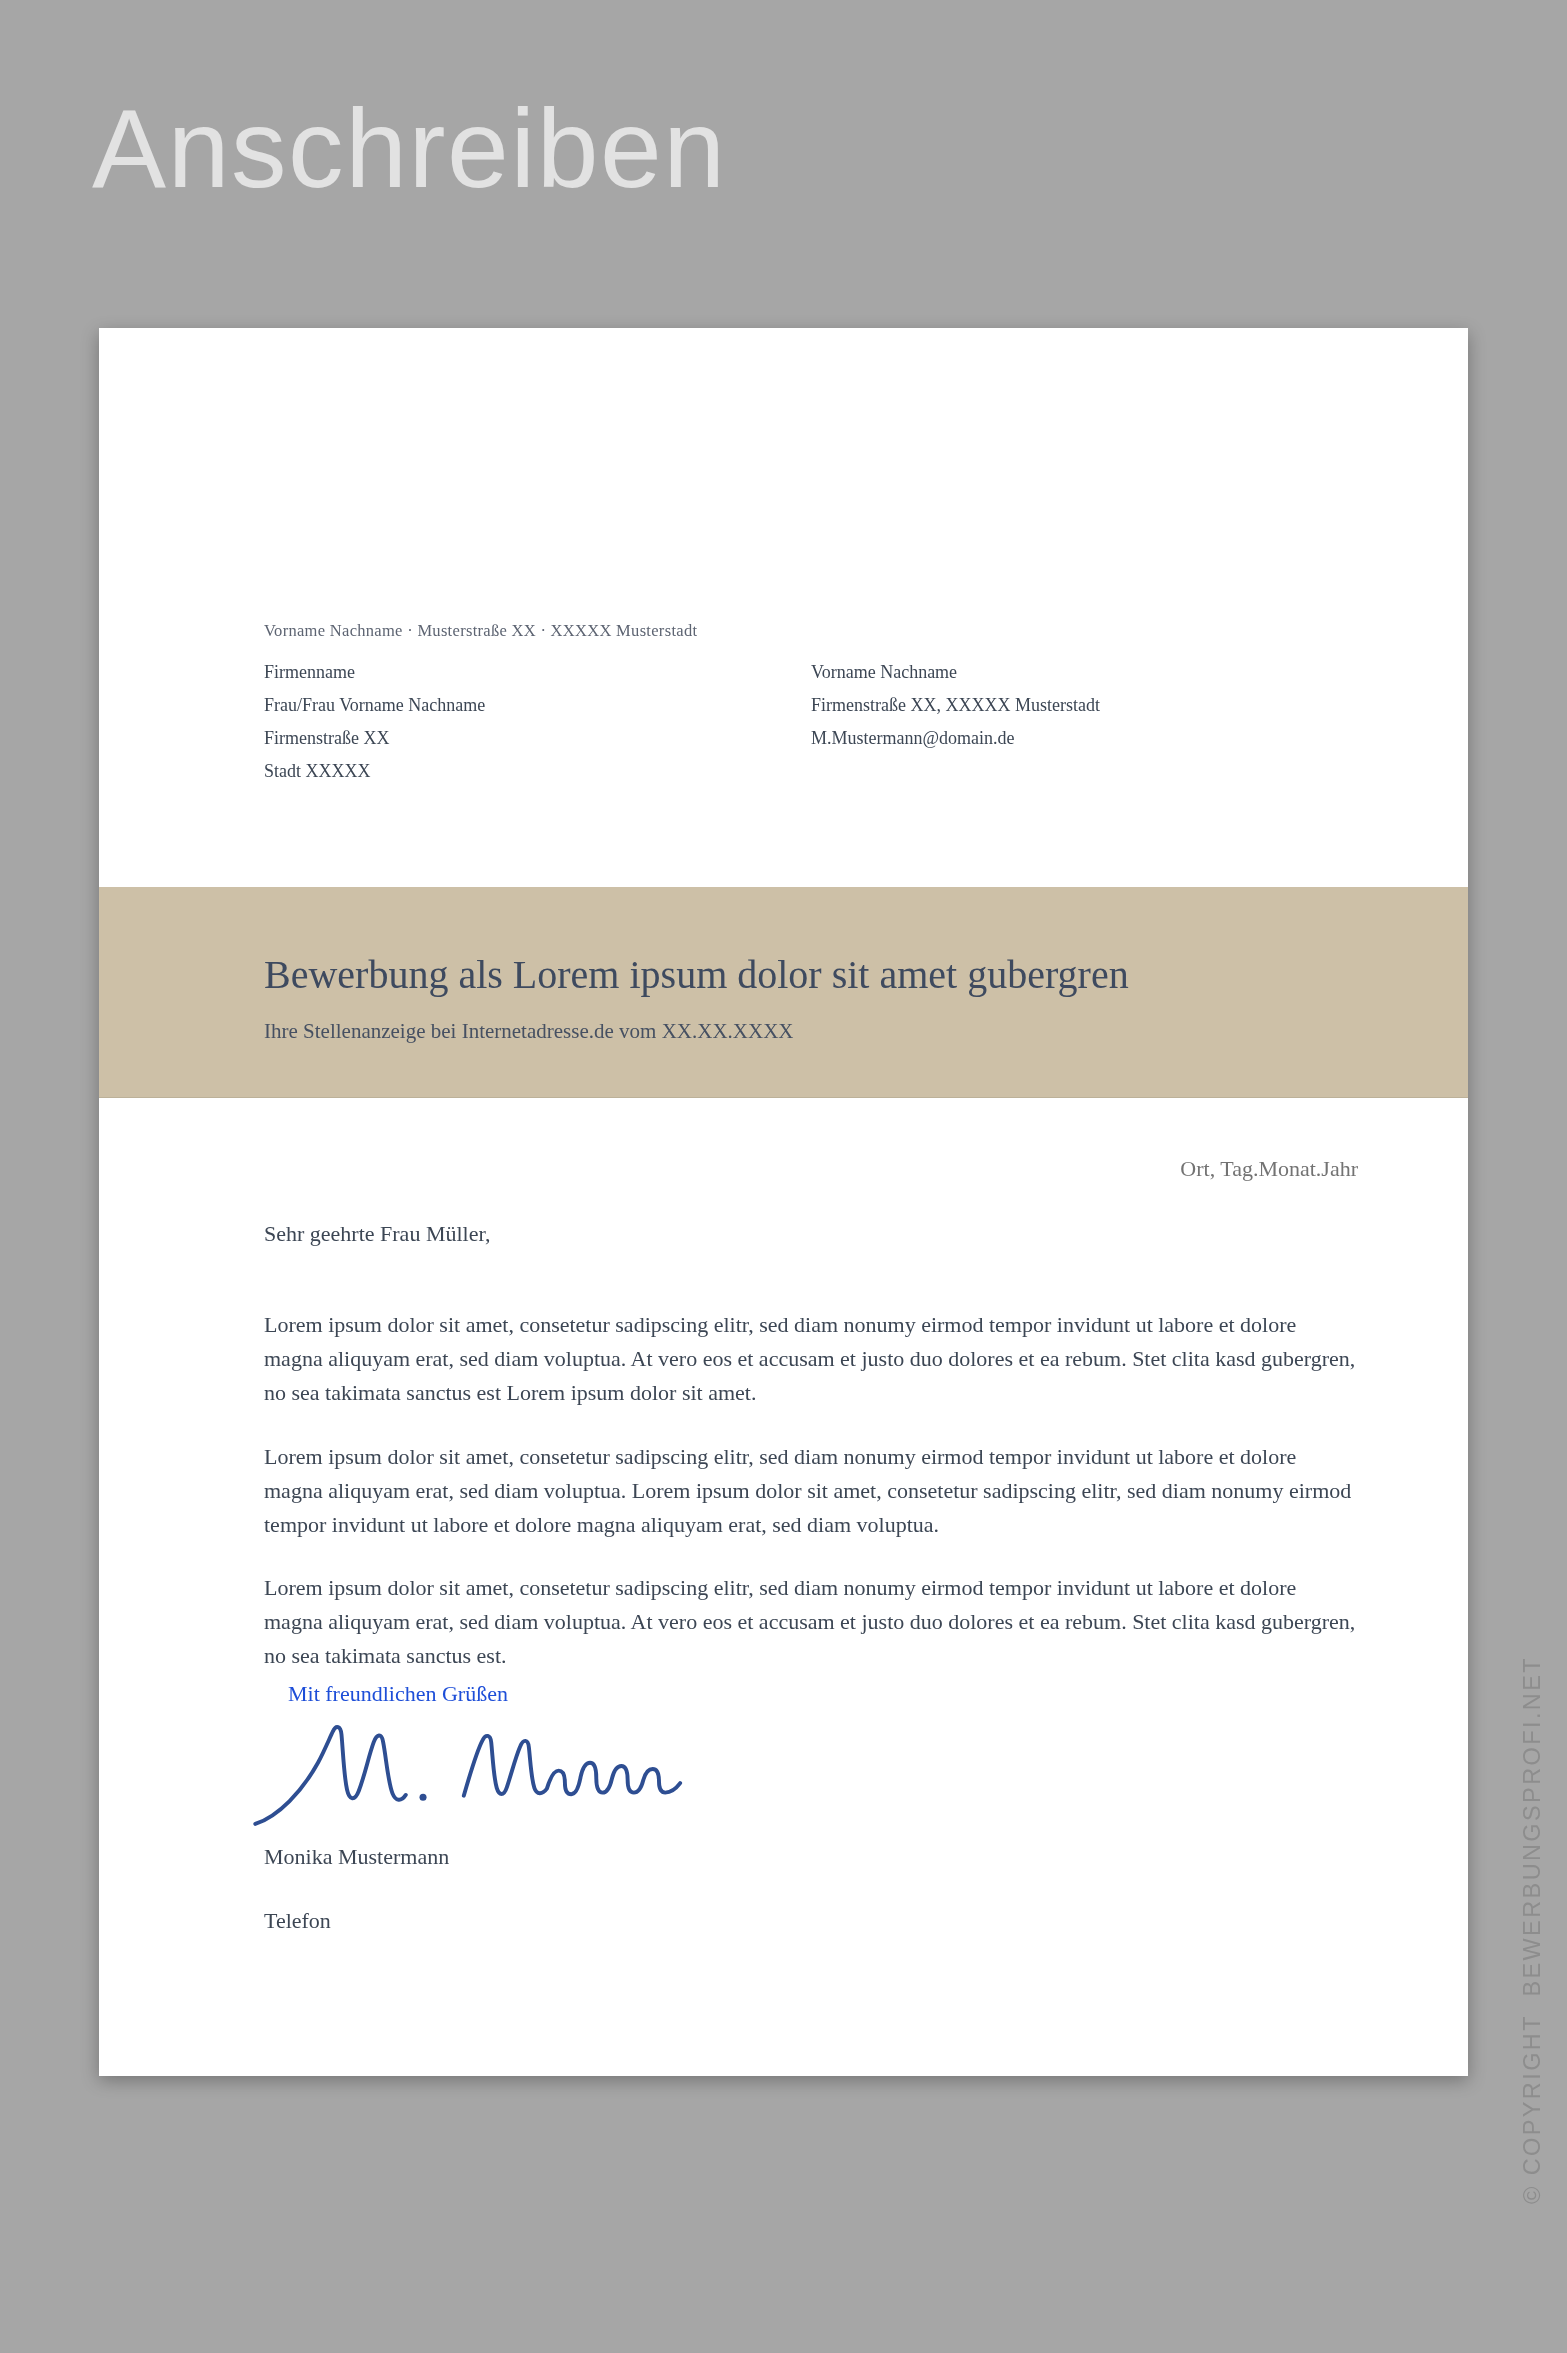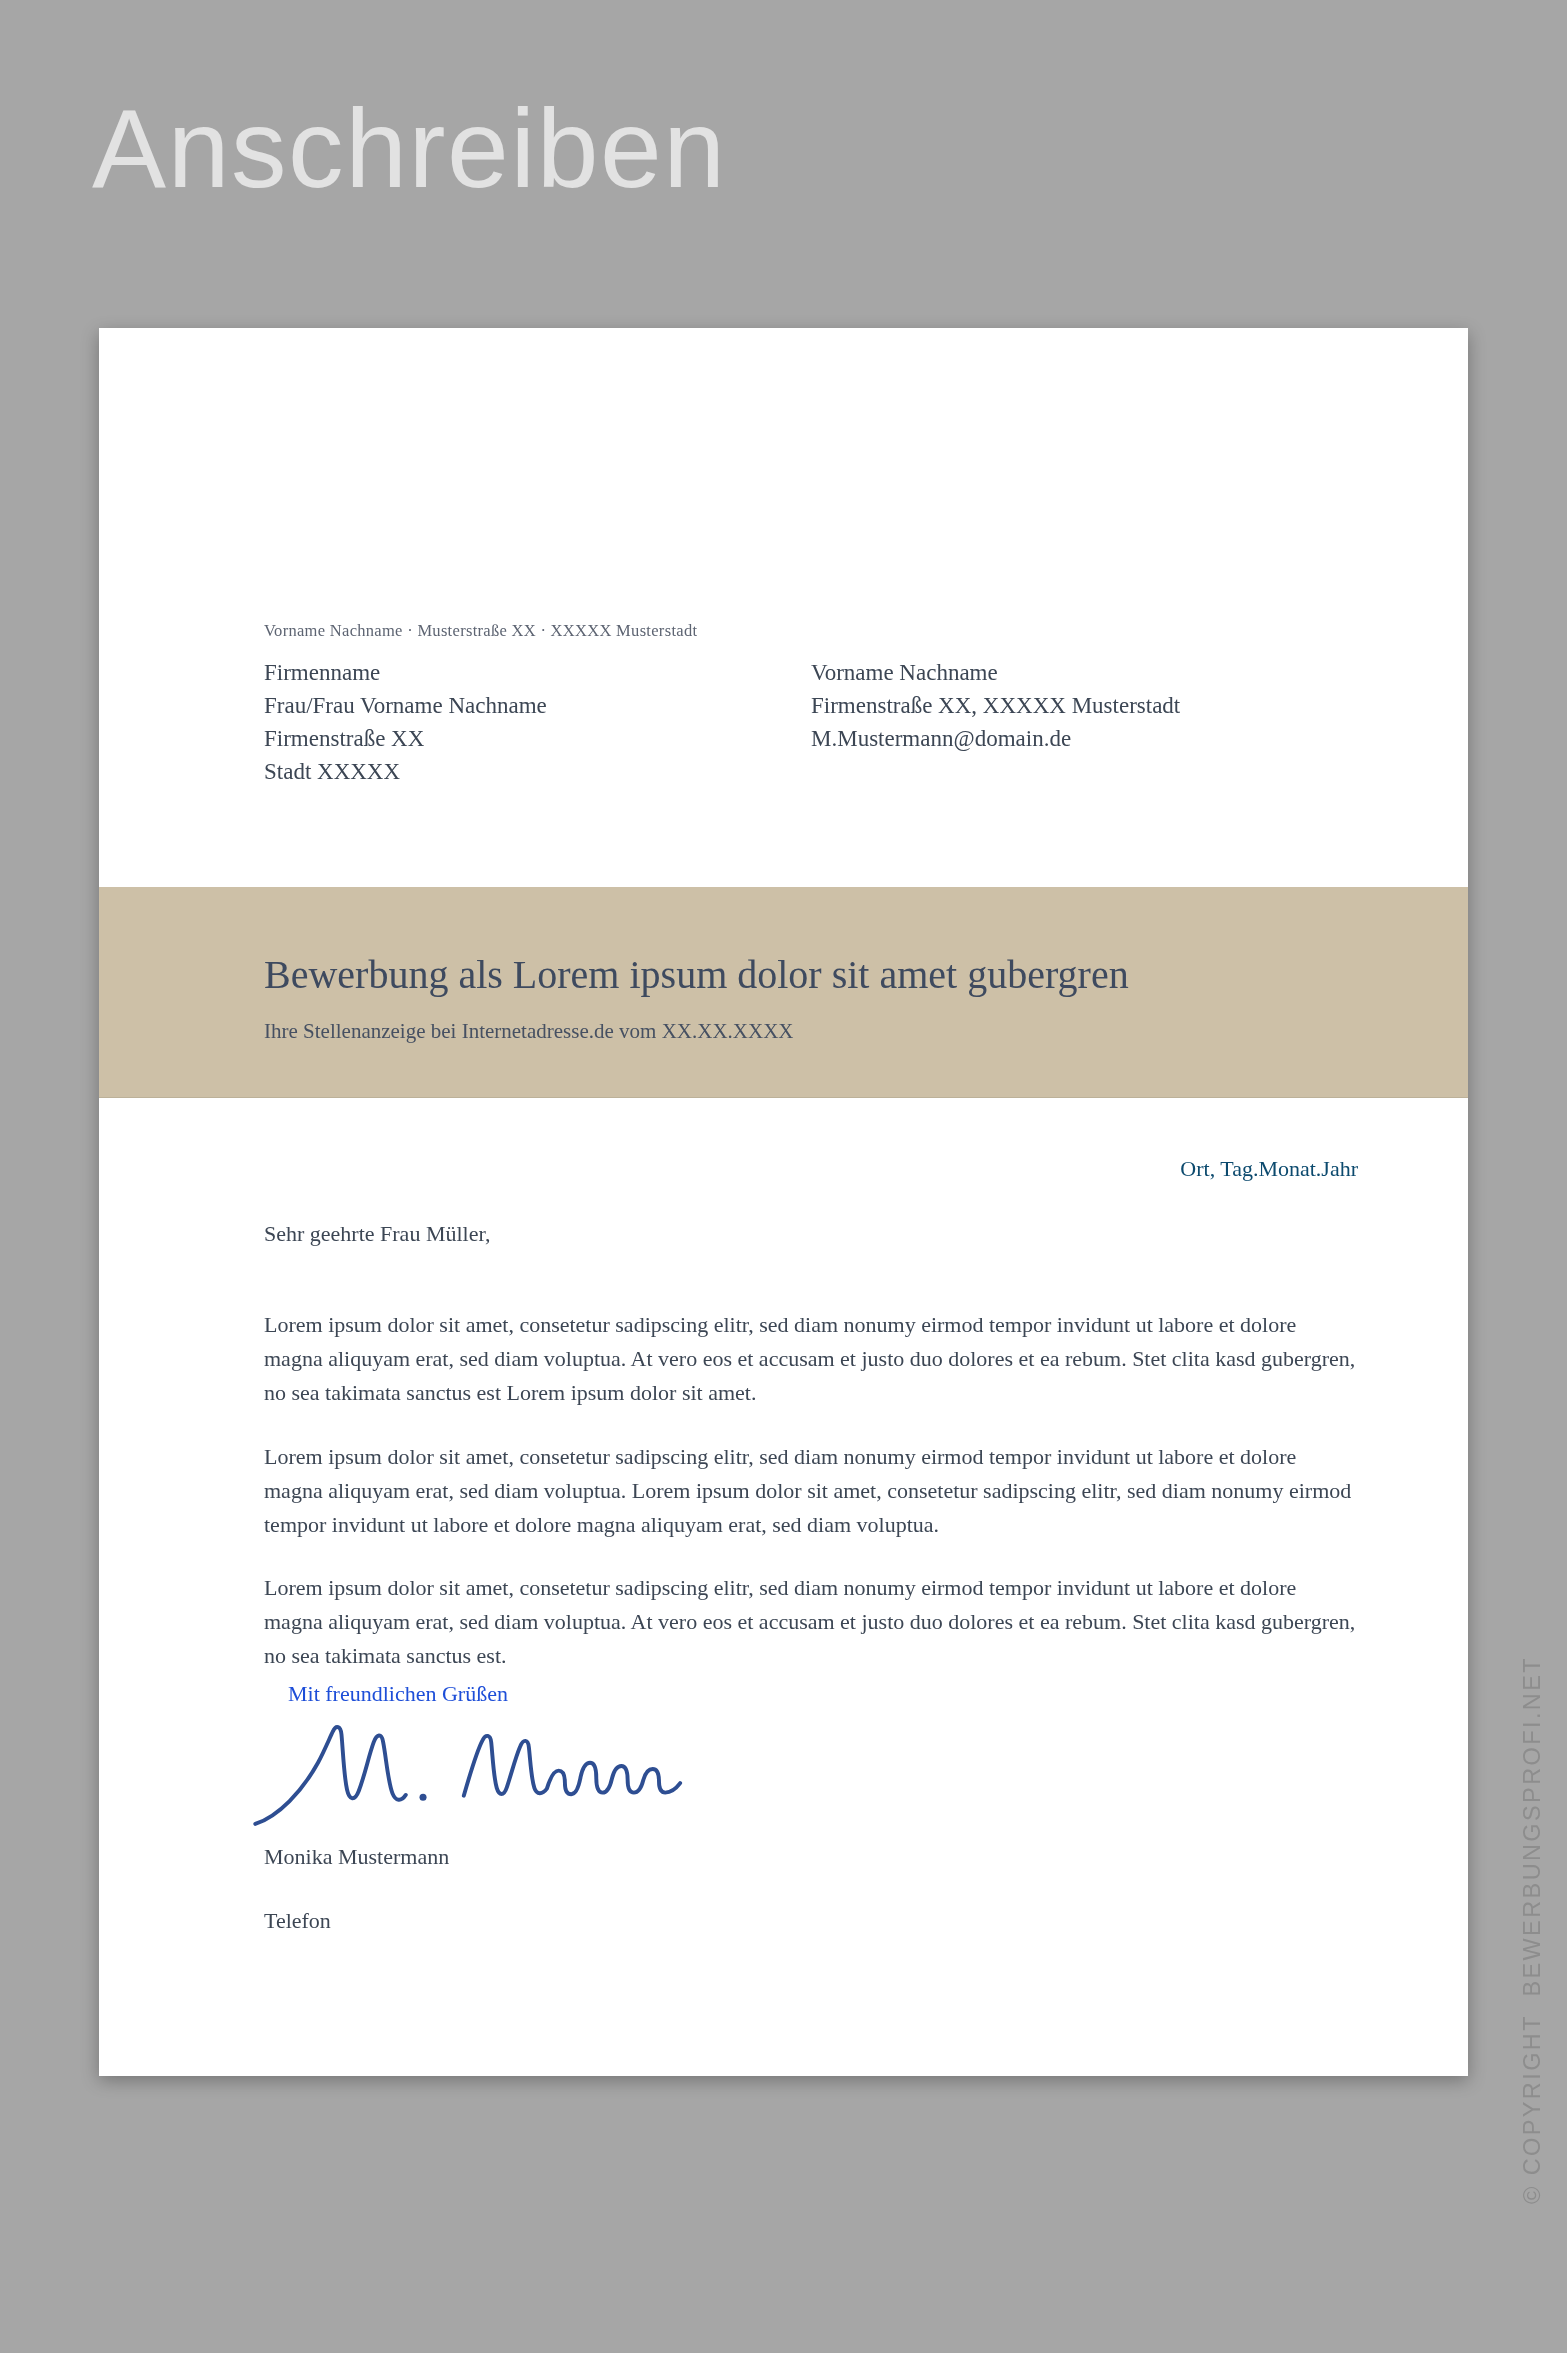--- a/index.html
+++ b/index.html
@@ -27,21 +27,21 @@
     box-shadow:0 4.7px 17px rgba(0,0,0,0.30);
   }
   .sheet .abs{position:absolute;}
   .sender-line{
     left:165px;top:293px;
     font-size:16.5px;letter-spacing:0.3px;
     color:#5d6472;
   }
   .addr-block{
     top:328px;
-    font-size:23px;line-height:33px;
+    font-size:18px;line-height:33px;
     color:#3c4654;
   }
   .addr-left{left:165px;}
   .addr-right{left:712px;}
   
   .band{
     position:absolute;left:0;top:559px;
     width:1369px;height:210px;
     background:#cdc0a7;
     border-bottom:0.8px solid rgba(0,0,0,0.08);
@@ -51,21 +51,21 @@
     font-size:40px;
     color:#3e4a5f;
   }
   .band-subtitle{
     position:absolute;left:165px;top:132px;
     font-size:21px;
     color:#465062;
   }
   .date-line{
     right:110px;top:828px;
-    font-size:22px;color:#0c4a6e;
+    font-size:22px;color:#737373;
   }
   .salutation{
     left:165px;top:893px;
     font-size:22px;color:#3c4654;
   }
   .para{
     left:165px;width:1096px;
     font-size:22px;line-height:34px;
     color:#3c4654;
   }

